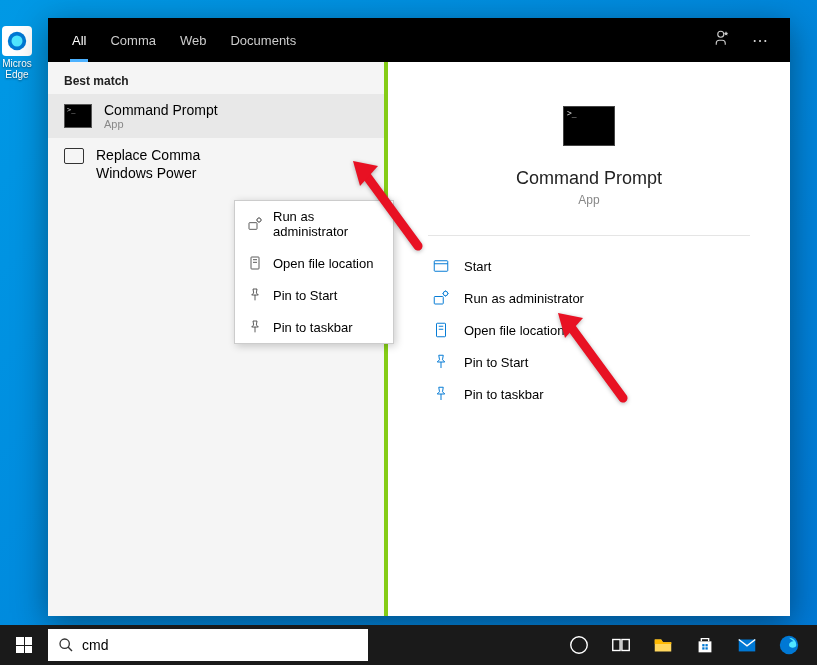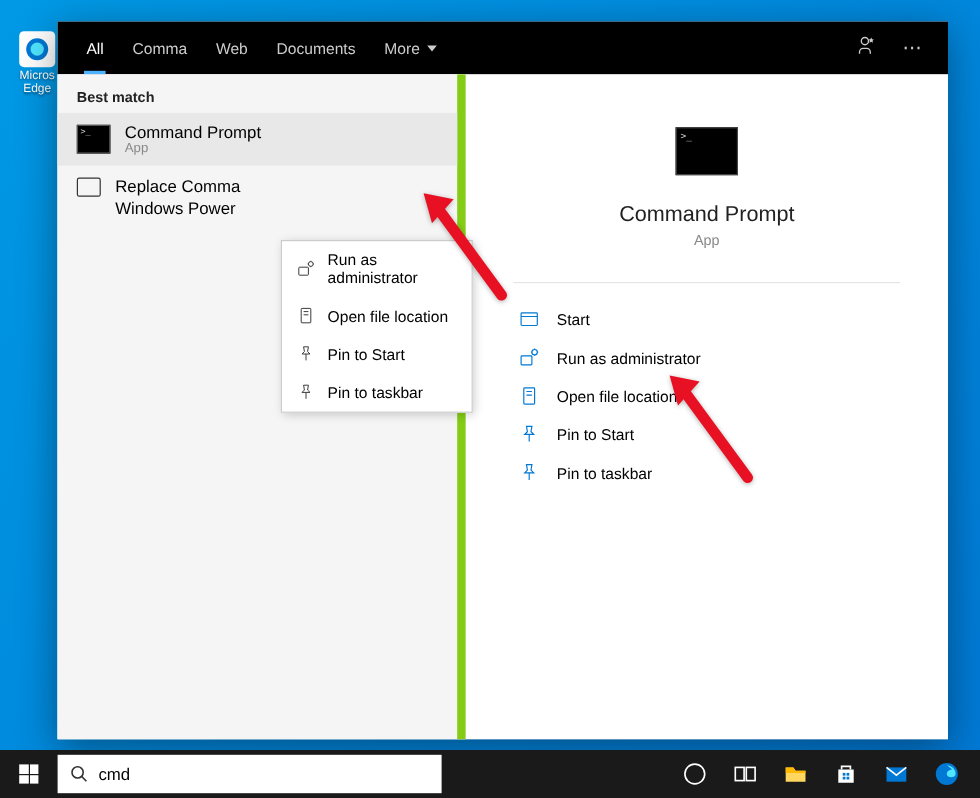--- a/index.html
+++ b/index.html
@@ -1,37 +1,37 @@
 <!DOCTYPE html>
 <html><head>
   <meta charset="utf-8">
   <style>
     * { box-sizing: border-box; margin: 0; padding: 0; font-family: 'Segoe UI', Tahoma, sans-serif; }
     body { width: 817px; height: 665px; overflow: hidden; position: relative; background: #0099e5; }
     
     .desktop { position: absolute; inset: 0; background: linear-gradient(135deg, #0099e5 0%, #0078d4 100%); }
     
-    .desktop-icon { position: absolute; left: 14px; top: 26px; width: 34px; text-align: center; }
+    .desktop-icon { position: absolute; left: 0; top: 26px; width: 34px; text-align: center; }
     .desktop-icon-img { width: 30px; height: 30px; background: #fff; border-radius: 4px; display: flex; align-items: center; justify-content: center; margin: 0 auto; }
     .desktop-icon-img svg { width: 22px; height: 22px; }
     .desktop-icon-label { color: #fff; font-size: 10px; margin-top: 2px; text-shadow: 0 1px 2px rgba(0,0,0,.5); line-height: 1.1; }
     
     .search-panel { position: absolute; left: 48px; top: 18px; width: 742px; height: 598px; background: #fff; box-shadow: 0 8px 32px rgba(0,0,0,.4); display: flex; flex-direction: column; }
     
     .tabs { height: 44px; background: #000; display: flex; align-items: center; padding: 0 12px; }
     .tab { color: #ccc; font-size: 13px; padding: 0 12px; height: 44px; display: flex; align-items: center; cursor: pointer; position: relative; }
     .tab.active { color: #fff; }
     .tab.active::after { content: ''; position: absolute; bottom: 0; left: 10px; right: 10px; height: 3px; background: #4db2ff; }
     .tab-more::after { content: ''; display: inline-block; width: 0; height: 0; border-left: 4px solid transparent; border-right: 4px solid transparent; border-top: 5px solid #ccc; margin-left: 6px; }
     .tabs-spacer { flex: 1; }
     .tab-icon { color: #ccc; padding: 0 10px; cursor: pointer; font-size: 16px; }
     
     .panel-body { flex: 1; display: flex; background: #fff; }
     
-    .left-col { width: 340px; background: #f5f5f5; border-right: 7px solid #84cc16; position: relative; }
+    .left-col { width: 340px; background: #f5f5f5; border-right: 4px solid #84cc16; position: relative; }
     .section-header { font-size: 12px; font-weight: 600; padding: 12px 16px 6px; color: #222; }
     
     .result-item { display: flex; align-items: center; padding: 8px 16px; cursor: pointer; position: relative; }
     .result-item.selected { background: #e8e8e8; }
     .result-icon { width: 28px; height: 24px; background: #000; border: 1px solid #555; margin-right: 12px; flex-shrink: 0; position: relative; }
     .result-icon::before { content: '>_'; color: #ccc; font-size: 7px; position: absolute; top: 1px; left: 2px; font-family: monospace; }
     .result-text { flex: 1; overflow: hidden; }
     .result-title { font-size: 14px; color: #000; }
     .result-sub { font-size: 11px; color: #888; }
     
@@ -91,21 +91,20 @@
 Edge</div>
   </div>
 </div>
 
 <div class="search-panel">
   <div class="tabs">
     <div class="tab active">All</div>
     <div class="tab">Comma</div>
     <div class="tab">Web</div>
     <div class="tab">Documents</div>
-    <div class="tab tab-more">More</div>
     <div class="tabs-spacer"></div>
     <div class="tab-icon">
       <svg width="18" height="18" viewBox="0 0 24 24" fill="none" stroke="#ccc" stroke-width="1.5">
           <circle cx="9" cy="7" r="4"></circle>
           <path d="M3 21v-2a4 4 0 0 1 4-4h4a4 4 0 0 1 4 4v2"></path>
           <path d="M16 3l1 2 2 .3-1.5 1.4.4 2-1.9-1-1.9 1 .4-2L13 5.3l2-.3z" fill="#ccc" stroke="none"></path>
         </svg>
     </div>
     <div class="tab-icon">⋯</div>
   </div>

